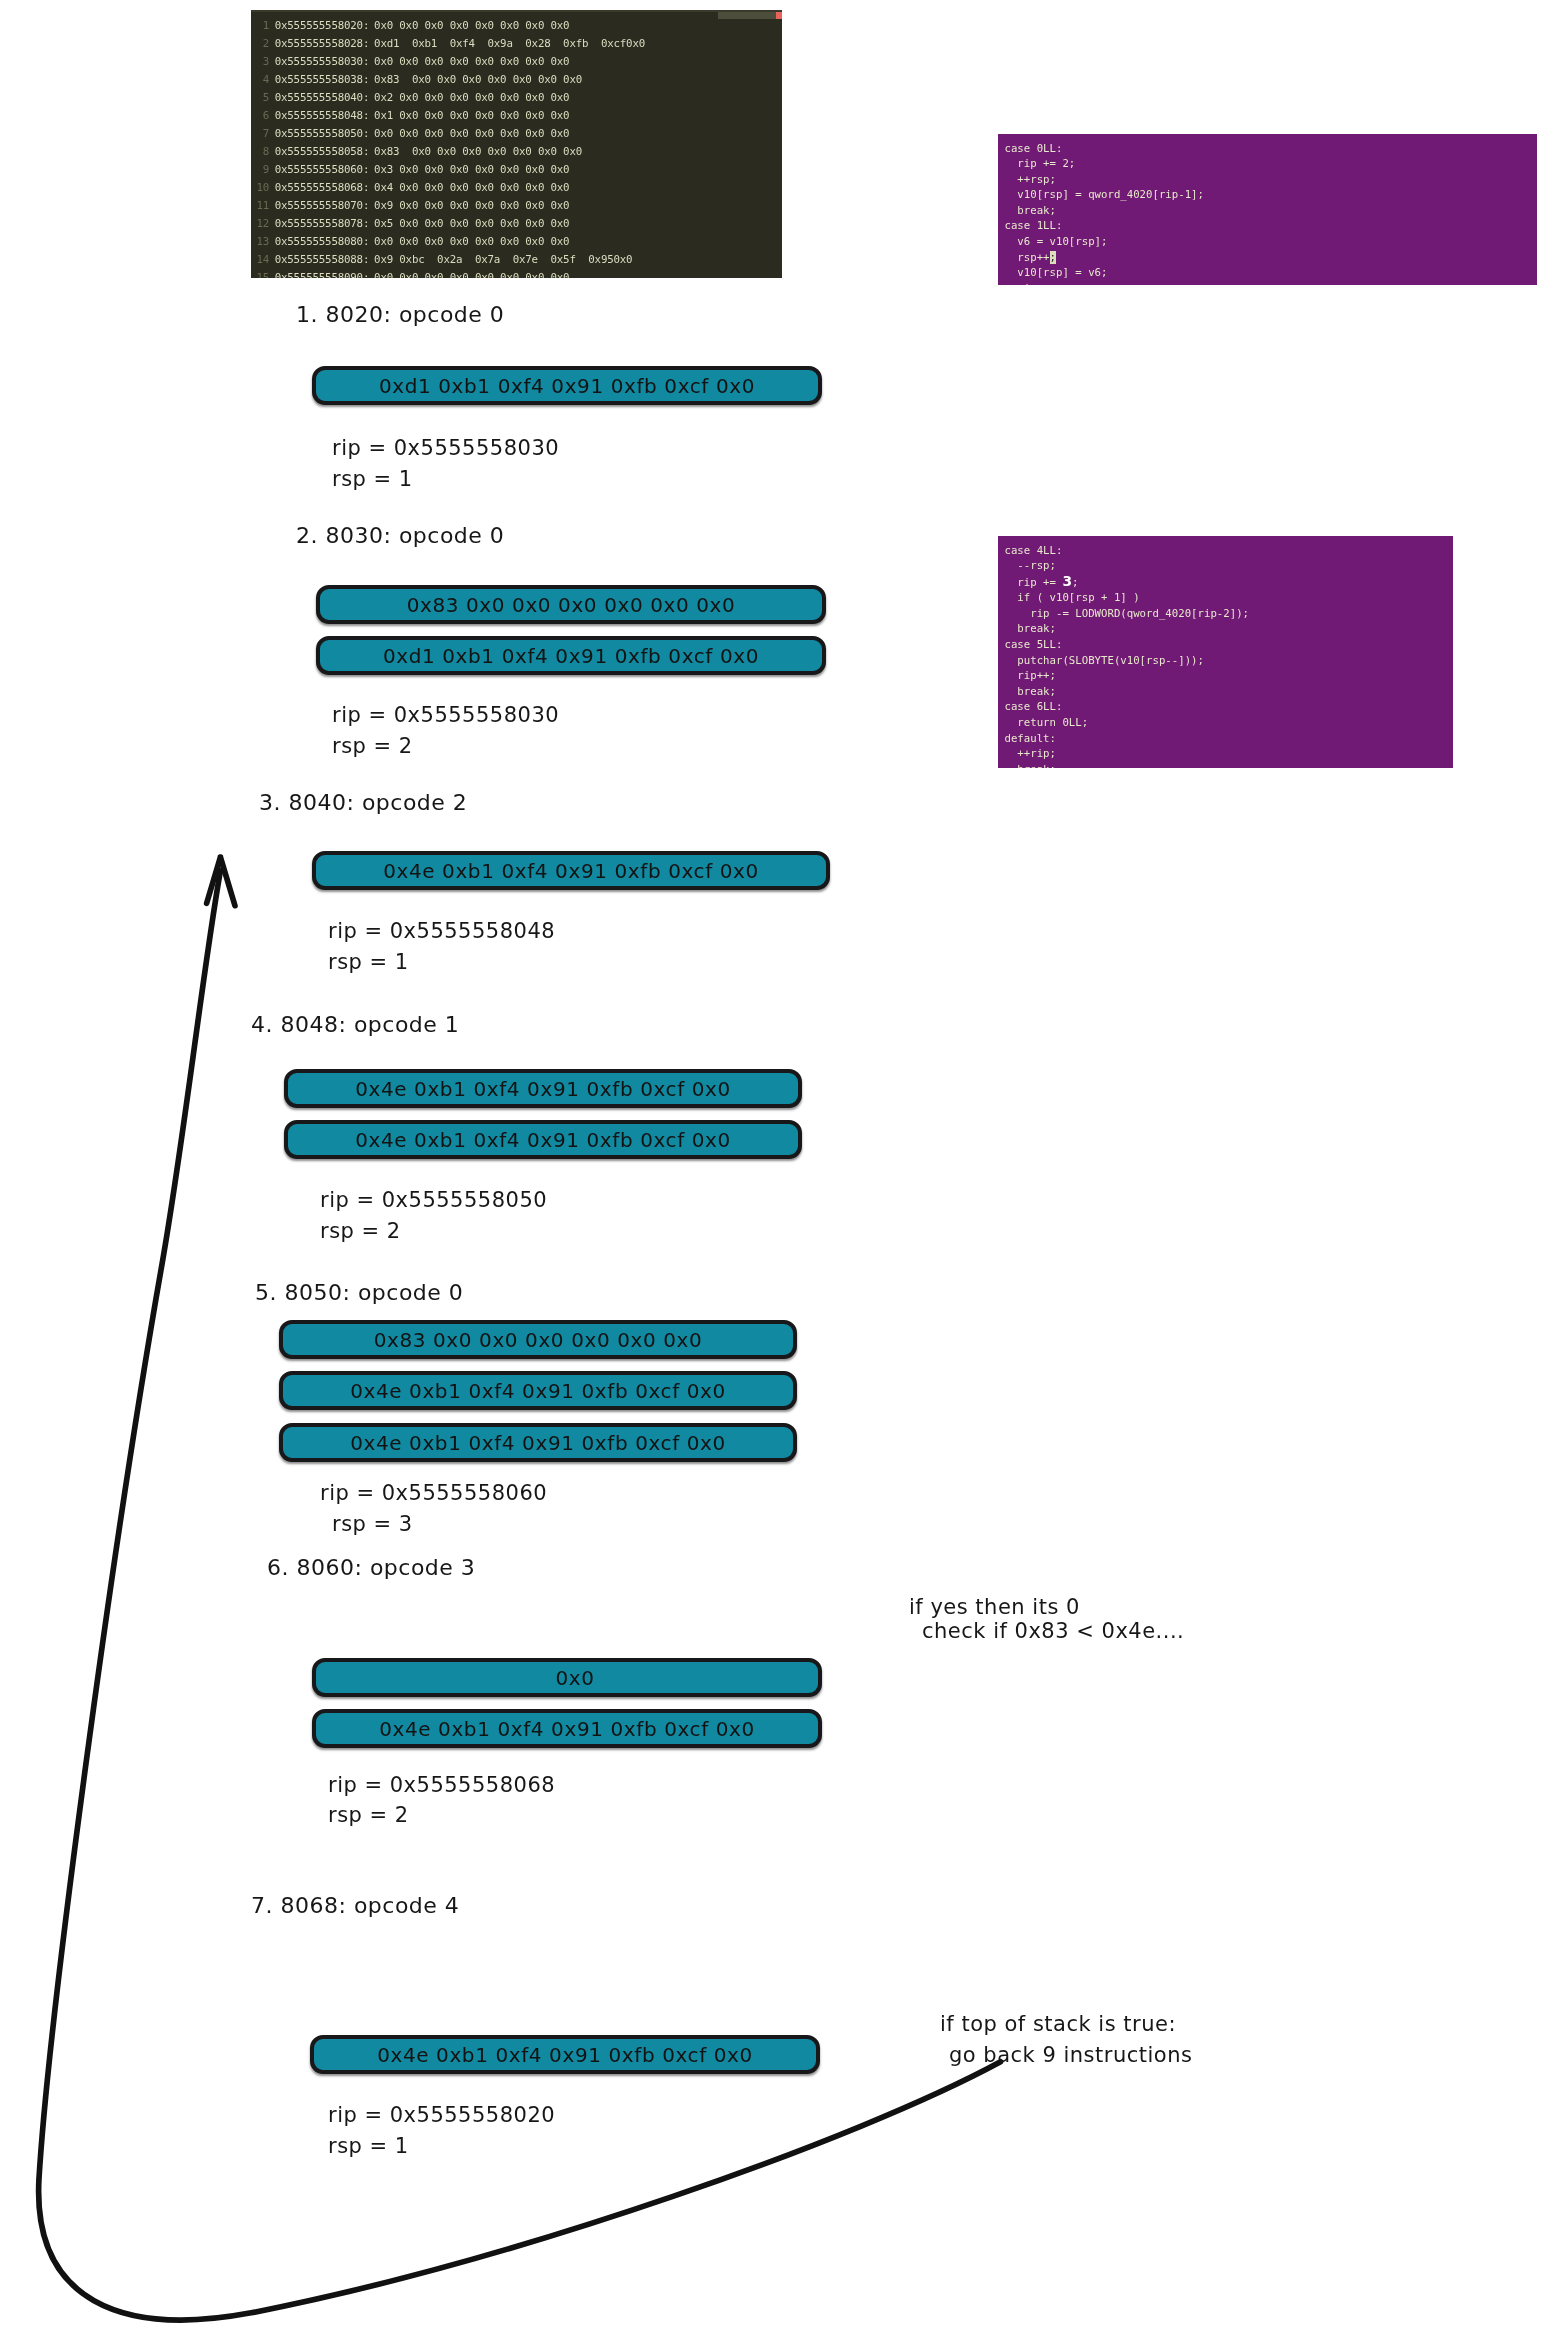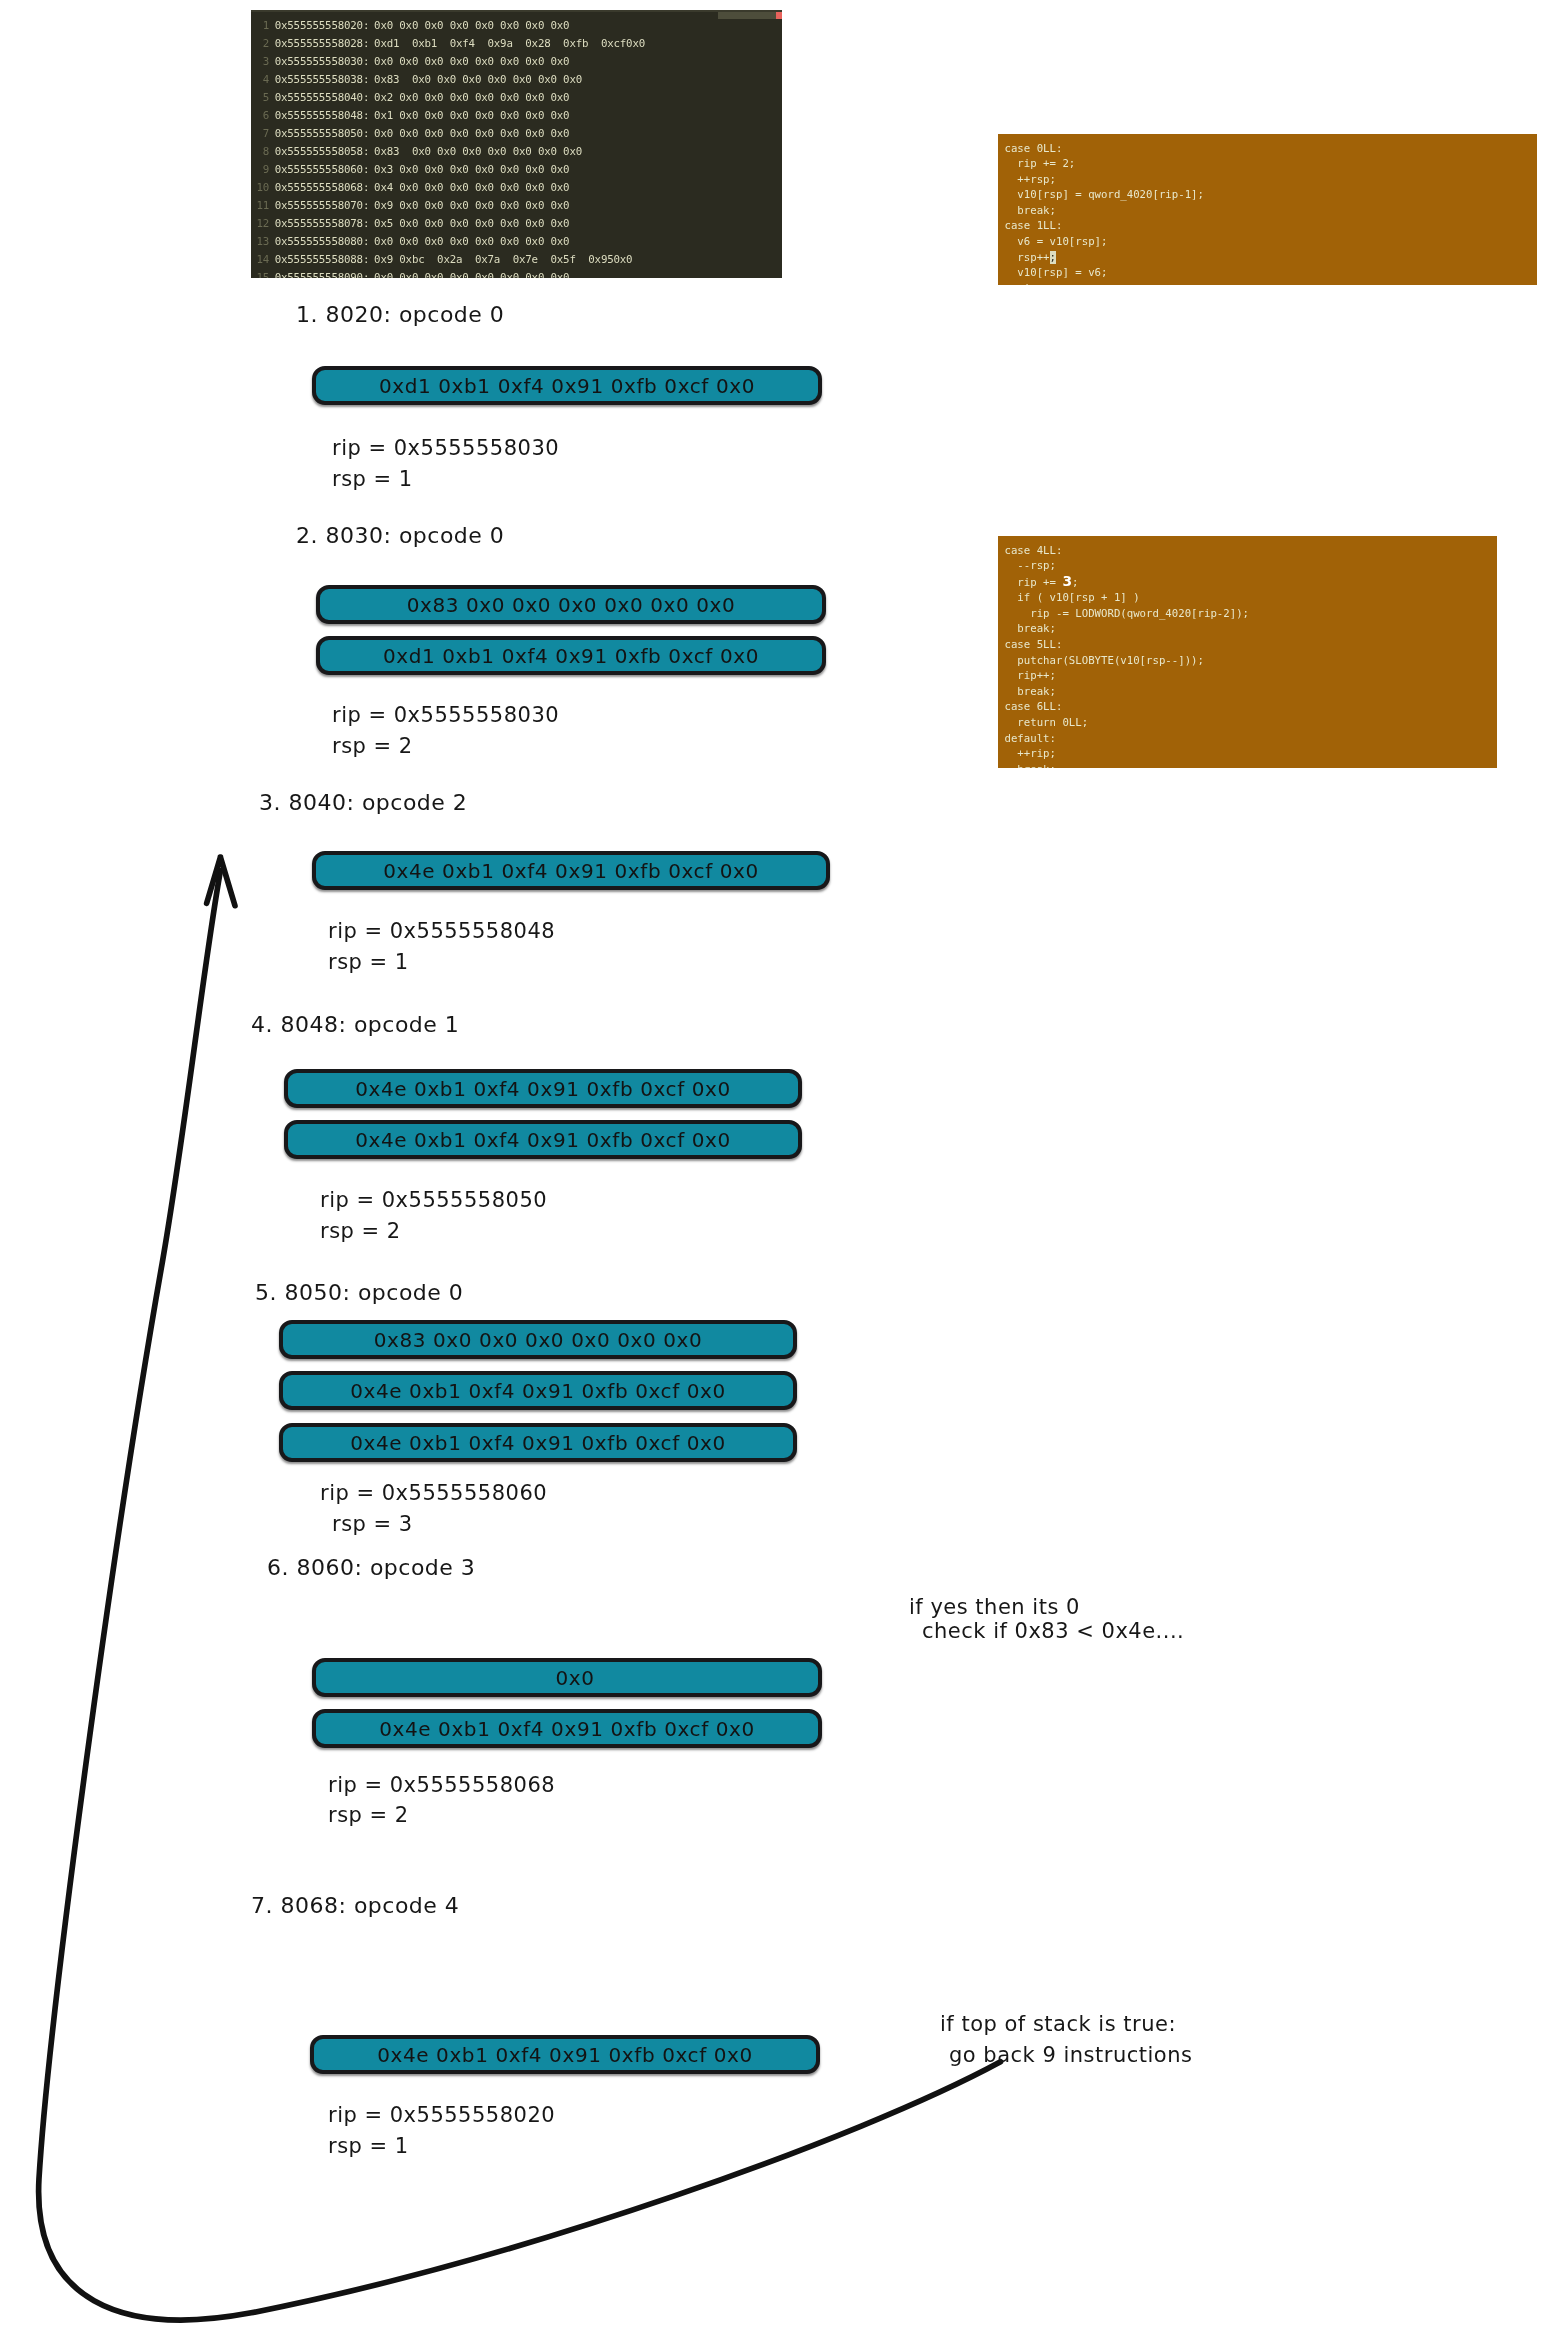--- a/index.html
+++ b/index.html
@@ -74,27 +74,27 @@
     color: #6a6a52;
     padding-right: 5.7px;
     box-sizing: content-box;
   }
   .term-line .addr { color: #ddddc0; }
   .term-line .vals { color: #ddddc0; padding-left: 4.9px; }
 
   
   .code-panel {
     position: absolute;
-    background: #a16207;
+    background: #701a75;
     box-sizing: border-box;
     overflow: hidden;
     padding: 6.5px 0 6.5px 0;
   }
   #code-panel-1 { left: 998px; top: 134px; width: 539px; height: 151px; }
-  #code-panel-2 { left: 998px; top: 536px; width: 499px; height: 232px; }
+  #code-panel-2 { left: 998px; top: 536px; width: 455px; height: 232px; }
   .code-line {
     font-family: "DejaVu Sans Mono", monospace;
     font-size: 10.7px;
     line-height: 15.6px;
     color: #e8e8cc;
     white-space: pre;
     padding-left: 6.5px;
     position: relative;
   }
   .cursor-block {

